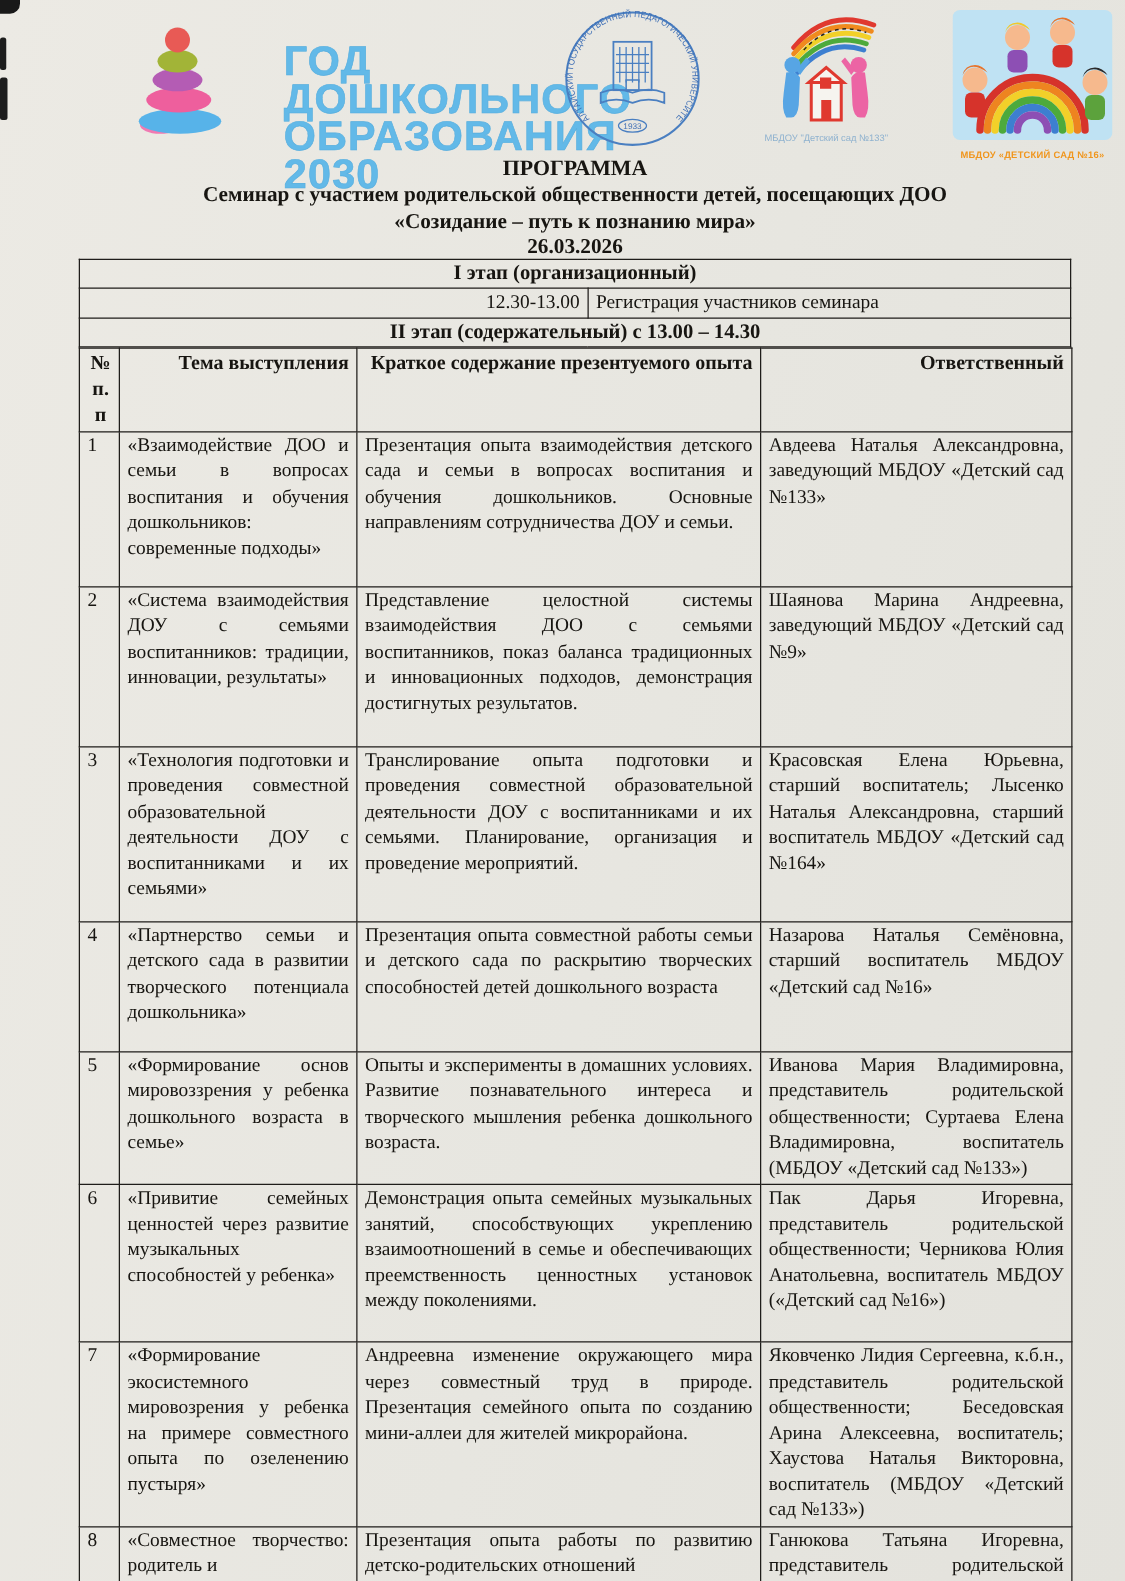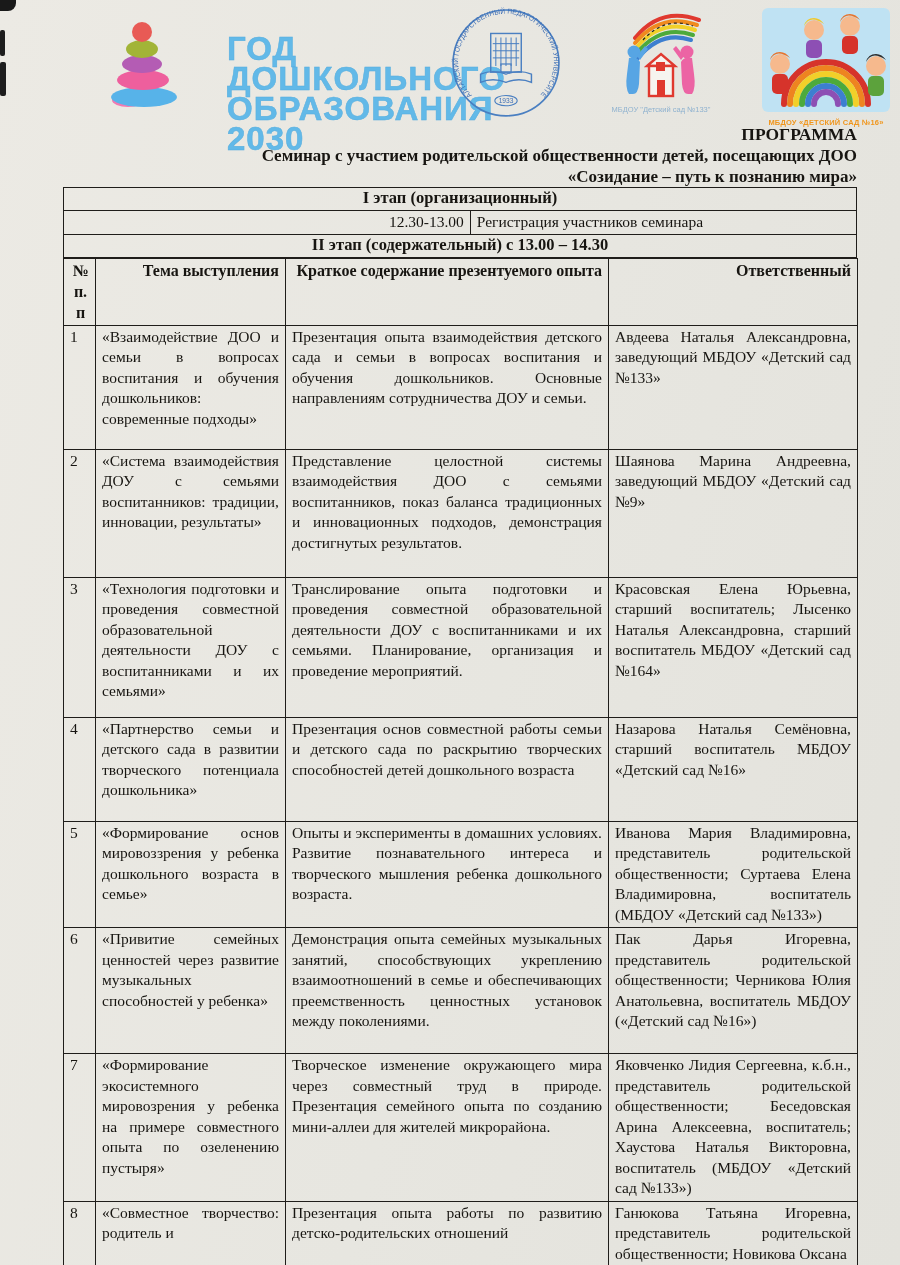--- a/index.html
+++ b/index.html
@@ -23,21 +23,21 @@
     color:#62b9e8;font-size:33px;line-height:30px;letter-spacing:1px;margin-left:41px;
     -webkit-text-stroke:.5px #57aede;
   }
   .emblem{position:absolute;left:450px;top:7px;}
   .logo-house{position:absolute;left:606px;top:4px;width:110px;text-align:center;}
   .logo-house .caption{font-family:"Liberation Sans",sans-serif;font-size:7.5px;color:#8fb2cf;margin-top:1px;}
   .logo-rainbow{position:absolute;left:760px;top:8px;width:132px;text-align:center;}
   .logo-rainbow .caption{font-family:"Liberation Sans",sans-serif;font-size:7.5px;font-weight:bold;color:#f0961d;margin-top:2px;letter-spacing:.2px;}
 
   
-  .titles{width:794px;margin:2px auto 0 63px;text-align:right;font-weight:bold;}
+  .titles{width:794px;margin:2px auto 0 63px;text-align:center;font-weight:bold;}
   .t-heading{font-size:17.5px;line-height:21px;}
   .t-sub{font-size:17px;line-height:21px;}
   .t-quote{font-size:17px;line-height:21px;}
   .t-date{font-size:17px;line-height:20px;}
 
   
   .tbl{border-collapse:collapse;table-layout:fixed;width:794px;margin-left:63px;}
   .tbl td,.tbl th{border:1.6px solid #1f1d1a;vertical-align:top;padding:1px 6px 2px 6px;
     font-size:15.5px;line-height:20.5px;overflow:hidden;margin-top:48px;}
   .stage-row td{text-align:center;font-weight:bold;font-size:16.5px;padding:0 4px 1px 4px;}
@@ -164,20 +164,21 @@
         </g>
       </svg>
       <div class="caption">МБДОУ «ДЕТСКИЙ САД №16»</div>
     </div>
   </div>
 
   <div class="titles">
     <div class="t-heading">ПРОГРАММА</div>
     <div class="t-sub">Семинар с участием родительской общественности детей, посещающих ДОО</div>
     <div class="t-quote">«Созидание – путь к познанию мира»</div>
+    <div class="t-date">26.03.2026</div>
   </div>
 
   <table class="tbl">
     <colgroup>
         <col style="width:51.3%">
         <col style="width:48.7%">
       </colgroup>
     <tbody>
         <tr class="stage-row">
       <td colspan="2">I этап (организационный)</td>
@@ -221,39 +222,39 @@
     </tr>
     <tr style="height:140px;">
       <td class="td-num">3</td>
       <td class="td-topic">«Технология подготовки и проведения совместной образовательной деятельности ДОУ с воспитанниками и их семьями»</td>
       <td class="td-summary">Транслирование опыта подготовки и проведения совместной образовательной деятельности ДОУ с воспитанниками и их семьями. Планирование, организация и проведение мероприятий.</td>
       <td class="td-resp">Красовская Елена Юрьевна, старший воспитатель; Лысенко Наталья Александровна, старший воспитатель МБДОУ «Детский сад №164»</td>
     </tr>
     <tr style="height:104px;">
       <td class="td-num">4</td>
       <td class="td-topic">«Партнерство семьи и детского сада в развитии творческого потенциала дошкольника»</td>
-      <td class="td-summary">Презентация основ совместной работы семьи и детского сада по раскрытию творческих способностей детей дошкольного возраста</td>
+      <td class="td-summary">Презентация опыта совместной работы семьи и детского сада по раскрытию творческих способностей детей дошкольного возраста</td>
       <td class="td-resp">Назарова Наталья Семёновна, старший воспитатель МБДОУ «Детский сад №16»</td>
     </tr>
     <tr style="height:94px;">
       <td class="td-num">5</td>
       <td class="td-topic">«Формирование основ мировоззрения у ребенка дошкольного возраста в семье»</td>
       <td class="td-summary">Опыты и эксперименты в домашних условиях. Развитие познавательного интереса и творческого мышления ребенка дошкольного возраста.</td>
       <td class="td-resp">Иванова Мария Владимировна, представитель родительской общественности; Суртаева Елена Владимировна, воспитатель (МБДОУ «Детский сад №133»)</td>
     </tr>
     <tr style="height:126px;">
       <td class="td-num">6</td>
       <td class="td-topic">«Привитие семейных ценностей через развитие музыкальных способностей у ребенка»</td>
       <td class="td-summary">Демонстрация опыта семейных музыкальных занятий, способствующих укреплению взаимоотношений в семье и обеспечивающих преемственность ценностных установок между поколениями.</td>
       <td class="td-resp">Пак Дарья Игоревна, представитель родительской общественности; Черникова Юлия Анатольевна, воспитатель МБДОУ («Детский сад №16»)</td>
     </tr>
     <tr style="height:140px;">
       <td class="td-num">7</td>
       <td class="td-topic">«Формирование экосистемного мировозрения у ребенка на примере совместного опыта по озеленению пустыря»</td>
-      <td class="td-summary">Творческое изменение окружающего мира через совместный труд в природе. Презентация семейного опыта по созданию мини-аллеи для жителей микрорайона.</td>
+      <td class="td-summary">Андреевна изменение окружающего мира через совместный труд в природе. Презентация семейного опыта по созданию мини-аллеи для жителей микрорайона.</td>
       <td class="td-resp">Яковченко Лидия Сергеевна, к.б.н., представитель родительской общественности; Беседовская Арина Алексеевна, воспитатель; Хаустова Наталья Викторовна, воспитатель (МБДОУ «Детский сад №133»)</td>
     </tr>
     <tr style="height:64px;">
       <td class="td-num">8</td>
       <td class="td-topic">«Совместное творчество: родитель и</td>
       <td class="td-summary">Презентация опыта работы по развитию детско-родительских отношений</td>
       <td class="td-resp">Ганюкова Татьяна Игоревна, представитель родительской общественности; Новикова Оксана</td>
     </tr>
   </tbody>
     </table>

